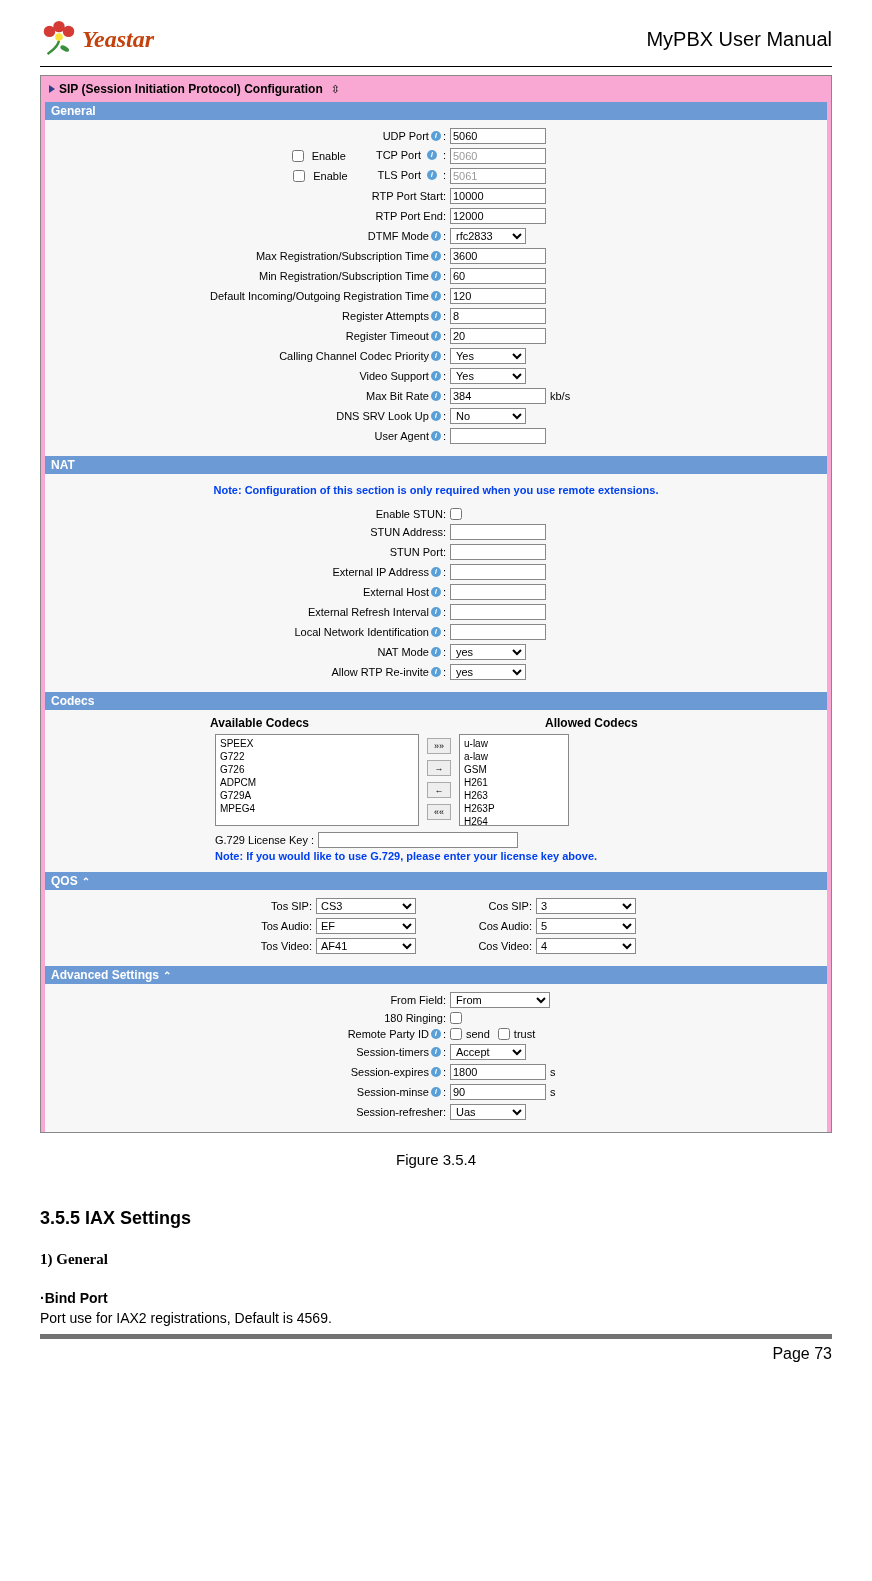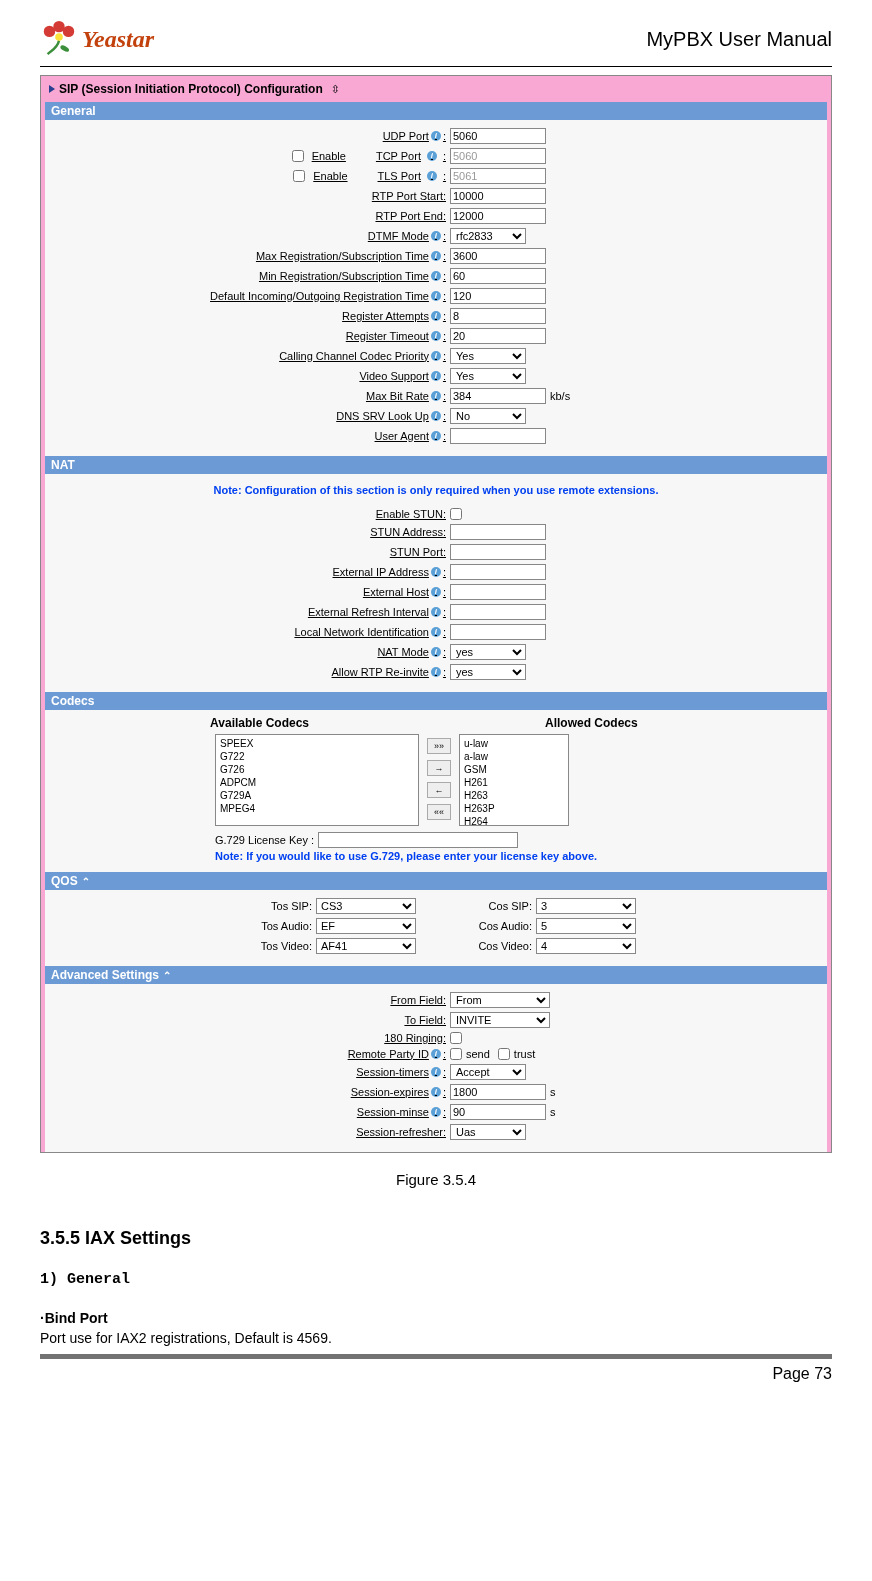--- a/index.html
+++ b/index.html
@@ -89,23 +89,21 @@
     font-size: 11px;
     line-height: 1;
     padding: 2px 0;
   }
   .form-label-col {
     flex: 0 0 395px;
     text-align: right;
     padding-right: 4px;
     display: flex;
     justify-content: flex-end;
-    align-items: center;
     gap: 2px;
-    text-decoration: underline;
   }
   .form-label-col.has-enable {
     gap: 6px;
   }
   .enable-wrap {
     display: flex;
     align-items: center;
     gap: 8px;
     margin-right: 24px;
   }
@@ -245,21 +243,21 @@
     margin: 18px 0 40px 0;
   }
 
   .doc-h3 {
     font-family: Verdana, Arial, sans-serif;
     font-weight: bold;
     font-size: 18px;
     margin-bottom: 22px;
   }
   .doc-h4 {
-    font-family: Liberation Mono, monospace;
+    font-family: Liberation Serif, serif;
     font-weight: bold;
     font-size: 15px;
     margin-bottom: 22px;
   }
   .doc-h5 {
     font-family: Verdana, Arial, sans-serif;
     font-weight: bold;
     font-size: 14px;
     margin-bottom: 4px;
   }
@@ -582,26 +580,20 @@
   <div class="section-bar"><span>Advanced Settings</span><span class="chev">⌃</span></div>
   <div class="section-body">
     <div class="form-row adv-row">
         <div class="form-label-col">
           <span>From Field:</span>
         </div>
         <select class="form-select" style="width:100px"><option>From</option></select>
       </div>
     <div class="form-row adv-row">
         <div class="form-label-col">
-          <span>To Field:</span>
-        </div>
-        <select class="form-select" style="width:100px"><option>INVITE</option></select>
-      </div>
-    <div class="form-row adv-row">
-        <div class="form-label-col">
           <span>180 Ringing:</span>
         </div>
         <input type="checkbox" class="form-checkbox" style="">
       </div>
     <div class="form-row adv-row">
         <div class="form-label-col">
           <span>Remote Party ID</span>
           <span class="info-icon">i</span>
           <span>:</span>
         </div>

